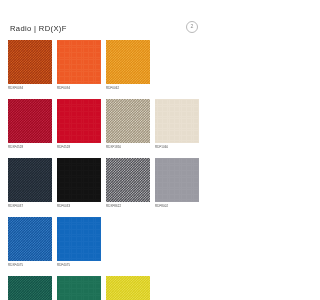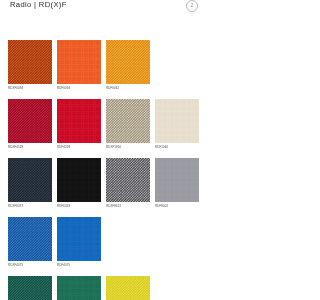--- a/index.html
+++ b/index.html
@@ -16,21 +16,21 @@
   }
 
   
   .header {
     position: absolute;
     top: 0;
     left: 0;
     right: 0;
     height: 33px;
     display: flex;
-    align-items: flex-start;
+    align-items: flex-end;
     justify-content: space-between;
     padding: 0 9px 0 10px;
     box-sizing: border-box;
   }
   .title {
     font-size: 7.6px;
     letter-spacing: 0.35px;
     color: #2b2b2b;
     white-space: nowrap;
     font-weight: 400;

